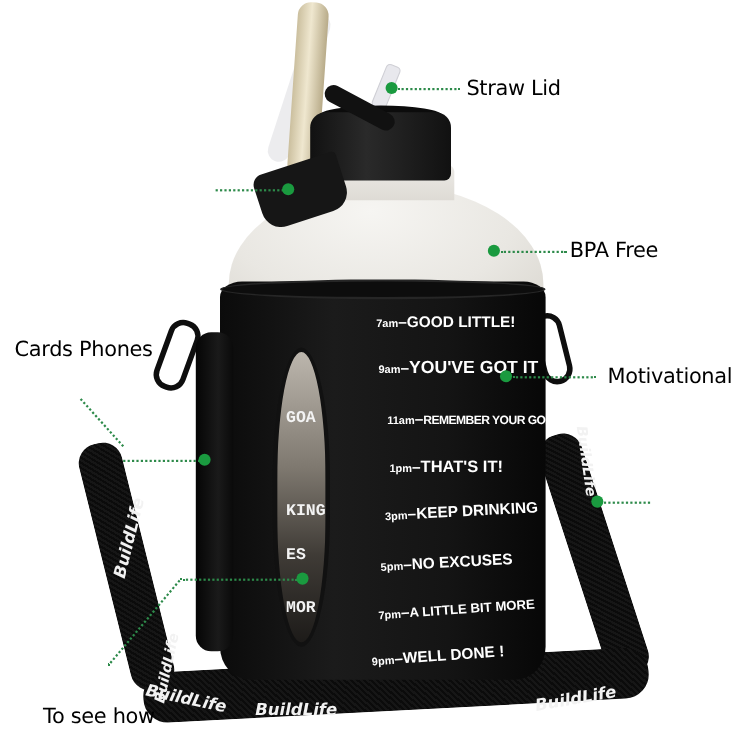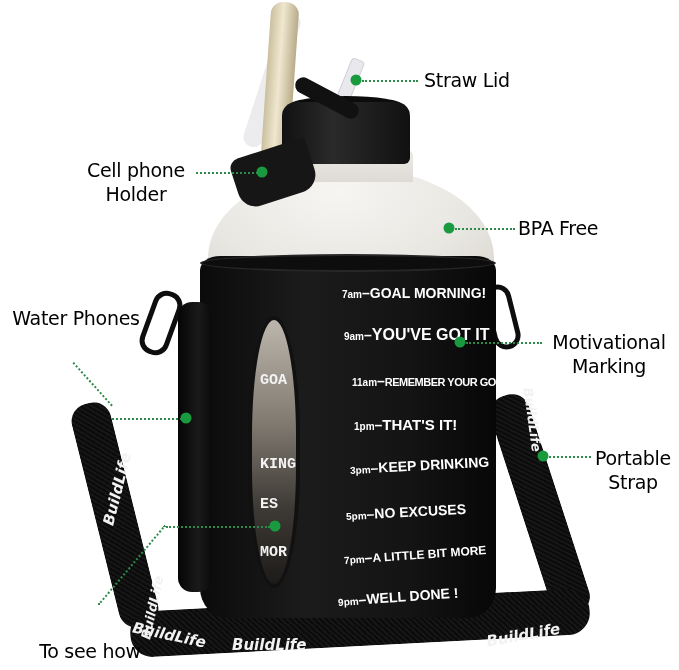--- a/index.html
+++ b/index.html
@@ -153,21 +153,21 @@
 
   <div class="window">
     <span class="window-text" style="top:52px;">GOA</span>
     <span class="window-text" style="top:136px;">KING</span>
     <span class="window-text" style="top:176px;">ES</span>
     <span class="window-text" style="top:224px;">MOR</span>
   </div>
 
   <div class="markings">
     <div class="mark" style="left:24px;top:2px;">
-      <span class="t">7am</span><span class="m">–</span><span class="m">GOAL MORNING!</span>
+      <span class="t">7am</span><span class="m">–</span><span class="m">GOOD LITTLE!</span>
     </div>
     <div class="mark" style="left:26px;top:44px;">
       <span class="t">9am</span><span class="m">–</span><span class="m" style="font-size:16px;">YOU'VE GOT IT</span>
     </div>
     <div class="mark" style="left:34px;top:90px;">
       <span class="t">11am</span><span class="m">–</span><span class="m" style="font-size:11px;letter-spacing:-0.5px;">REMEMBER YOUR GOAL</span>
     </div>
     <div class="mark" style="left:36px;top:134px;">
       <span class="t">1pm</span><span class="m">–</span><span class="m" style="font-size:15px;">THAT'S IT!</span>
     </div>
@@ -182,51 +182,42 @@
     </div>
     <div class="mark" style="left:20px;top:310px;transform:rotate(-4deg);">
       <span class="t">9pm</span><span class="m">–</span><span class="m">WELL DONE !</span>
     </div>
   </div>
 
   <div class="dot" style="left:356px;top:80px;"></div>
   <div class="lead" style="left:362px;top:80px;width:56px;"></div>
   <div class="callout" style="left:424px;top:68px;">Straw Lid</div>
 
-  <div class="callout center" style="left:76px;top:158px;width:120px;">
-    <div>Cell phone</div>
-    <div>Holder</div>
-  </div>
   <div class="lead" style="left:196px;top:172px;width:62px;"></div>
   <div class="dot" style="left:262px;top:172px;"></div>
 
   <div class="dot" style="left:449px;top:228px;"></div>
   <div class="lead" style="left:455px;top:228px;width:60px;"></div>
   <div class="callout" style="left:518px;top:216px;">BPA Free</div>
 
   <div class="callout center" style="left:8px;top:306px;width:136px;">
-    <div>Water Phones</div>
+    <div>Cards Phones</div>
   </div>
   <div class="lead-diag" style="left:74px;top:362px;width:58px;transform:rotate(48deg);"></div>
   <div class="lead" style="left:112px;top:418px;width:70px;"></div>
   <div class="dot" style="left:186px;top:418px;"></div>
 
   <div class="dot" style="left:460px;top:342px;"></div>
   <div class="lead" style="left:466px;top:342px;width:76px;"></div>
   <div class="callout center" style="left:544px;top:330px;width:130px;">
     <div>Motivational</div>
-    <div>Marking</div>
   </div>
 
   <div class="dot" style="left:543px;top:456px;"></div>
   <div class="lead" style="left:549px;top:456px;width:42px;"></div>
-  <div class="callout center" style="left:590px;top:446px;width:86px;">
-    <div>Portable</div>
-    <div>Strap</div>
-  </div>
 
   <div class="dot" style="left:275px;top:526px;"></div>
   <div class="lead" style="left:166px;top:526px;width:104px;"></div>
   <div class="lead-diag" style="left:166px;top:526px;width:104px;transform:rotate(130deg);"></div>
   <div class="callout center" style="left:10px;top:622px;width:160px;margin-top:17px;">
     <div>To see how</div>
   </div>
 </div>
 
 </body></html>

